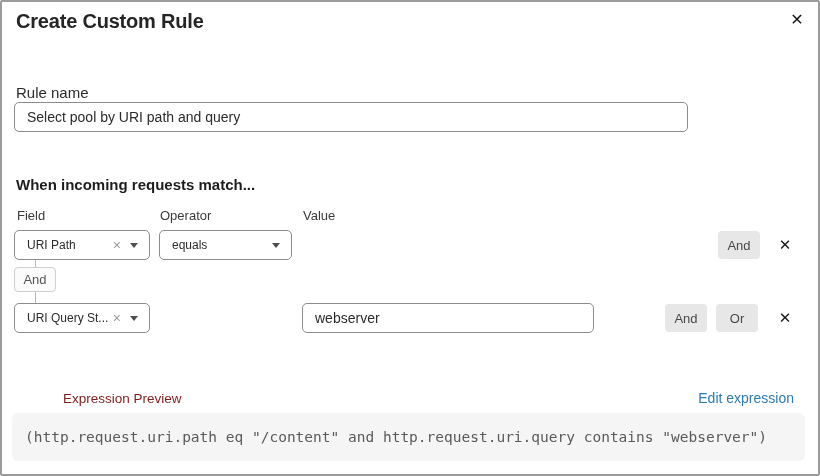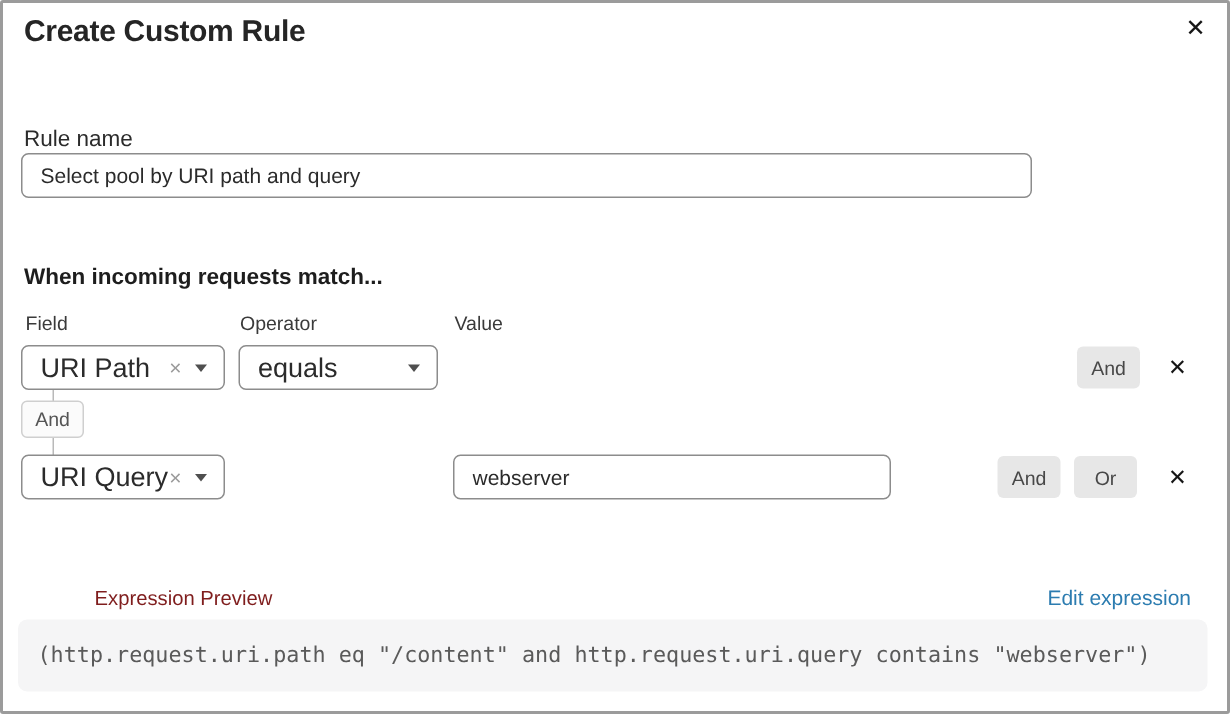--- a/index.html
+++ b/index.html
@@ -30,21 +30,21 @@
   }
   .rule-input { left:12px; top:100px; width:674px; }
 
   .match-heading { left:14px; top:174px; font-size:15px; font-weight:700; color:#1d1d1d; }
   .col-label { top:206px; font-size:13px; color:#3a3a3a; }
 
   .select {
     height:30px; border:1px solid #8c8c8c; border-radius:5px; background:#fff;
     display:flex; align-items:center; padding:0 11px 0 12px; cursor:pointer;
   }
-  .select-text { flex:1; font-size:18px; color:#2b2b2b; white-space:nowrap; overflow:hidden; }
+  .select-text { flex:1; font-size:12px; color:#2b2b2b; white-space:nowrap; overflow:hidden; }
   .clear-x { color:#9b9b9b; font-size:14px; margin-right:9px; line-height:1; }
   .caret { width:0; height:0; border-left:4.5px solid transparent; border-right:4.5px solid transparent; border-top:5.5px solid #4f4f4f; }
 
   .gray-btn {
     background:#e7e7e7; border:none; border-radius:4px;
     width:42px; height:28px; font-size:13px; color:#484848;
     display:flex; align-items:center; justify-content:center; cursor:pointer;
     font-family:"Liberation Sans","DejaVu Sans",sans-serif;
   }
   .remove-x { width:20px; height:28px; display:flex; align-items:center; justify-content:center;

